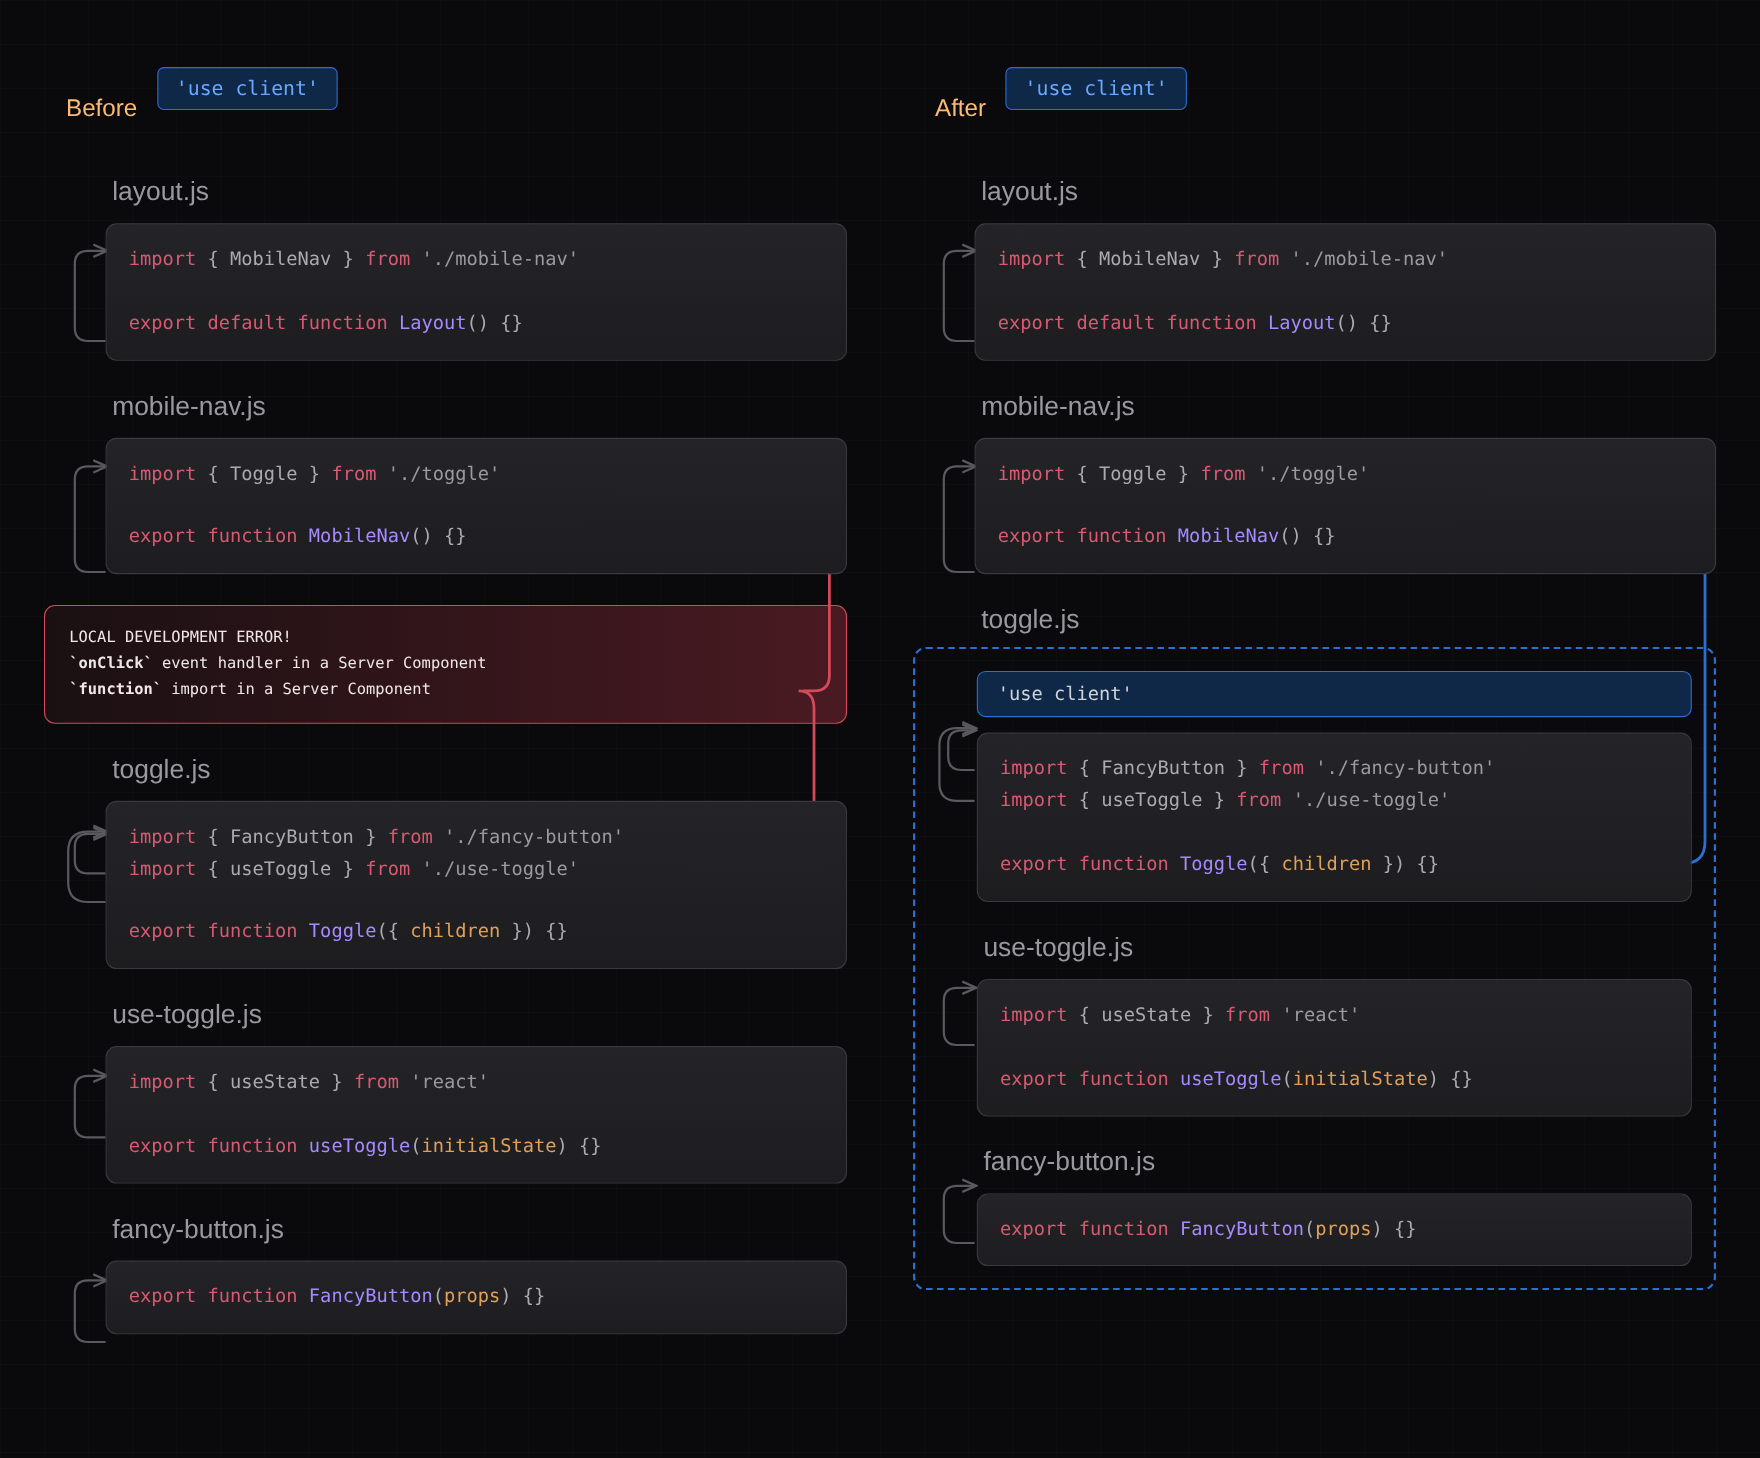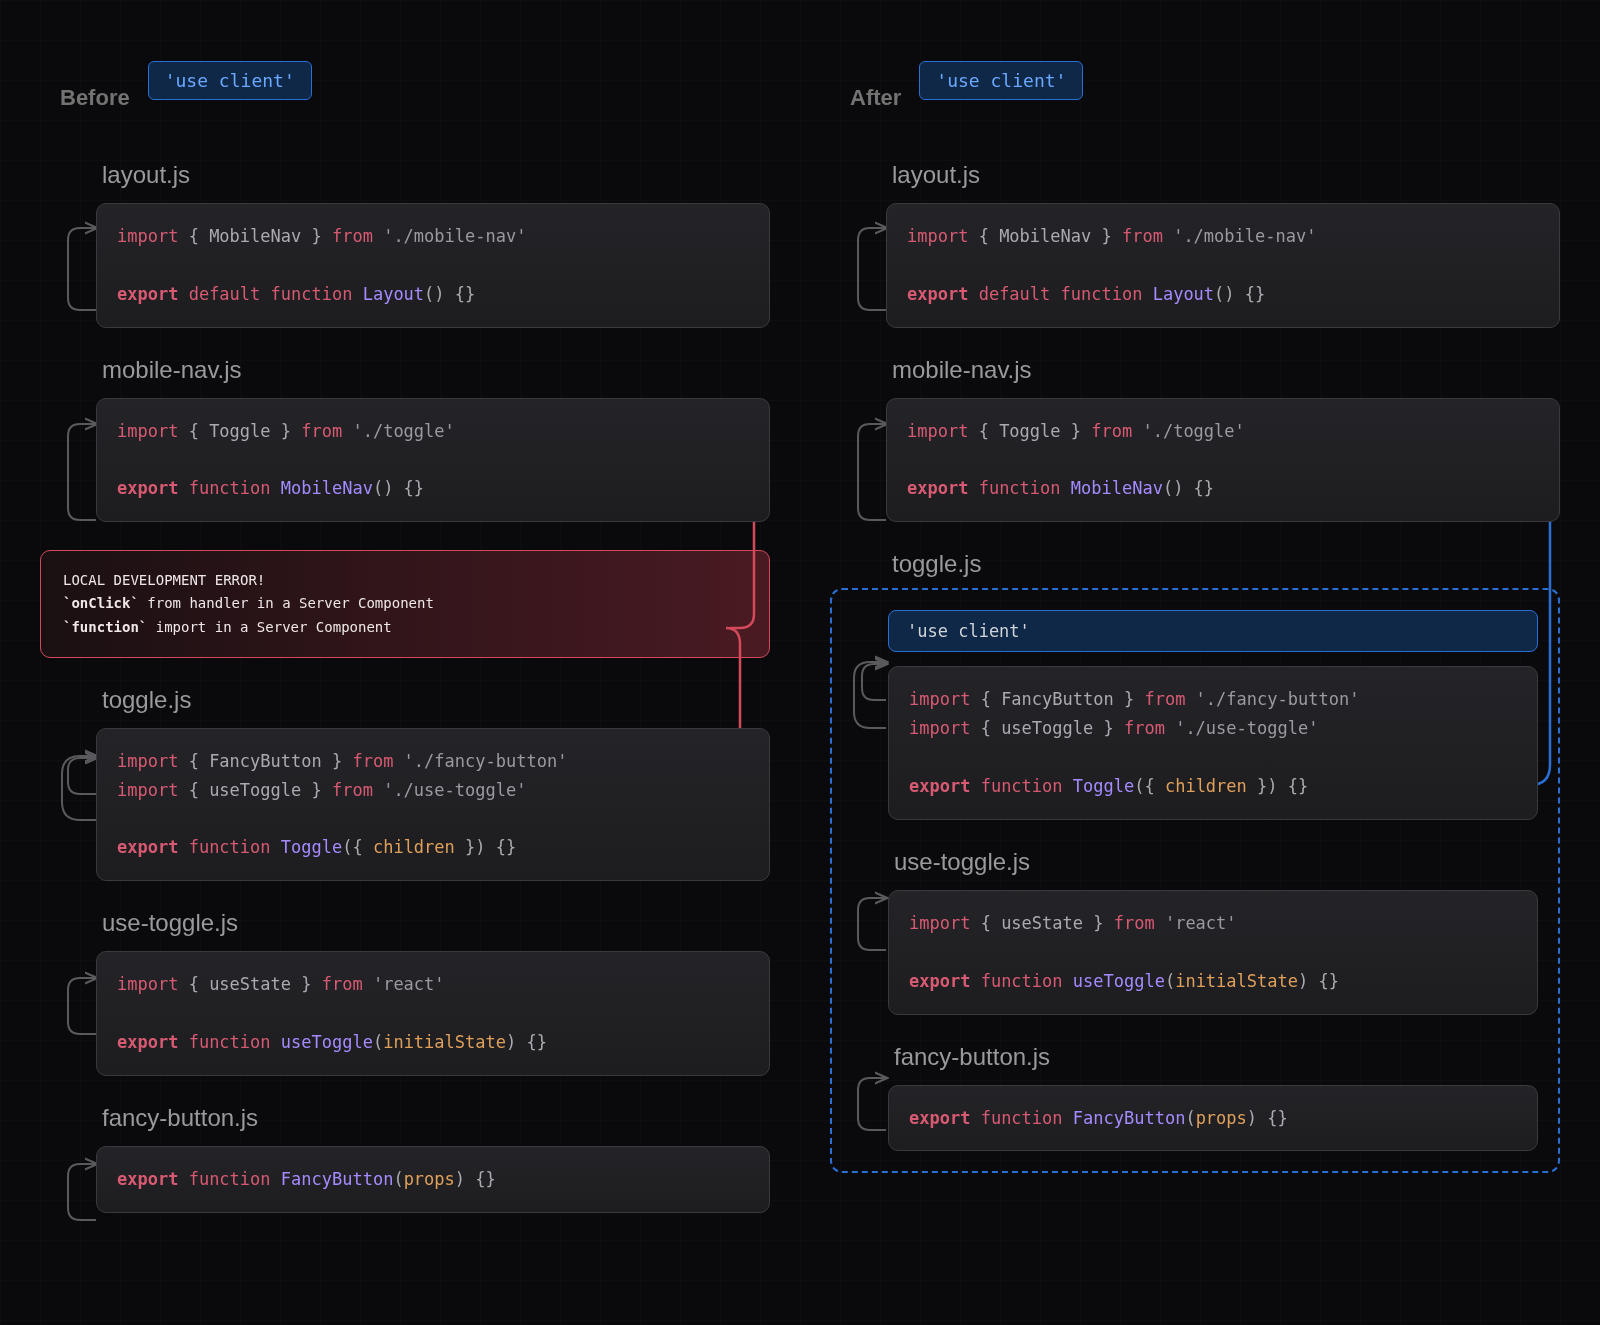--- a/index.html
+++ b/index.html
@@ -30,22 +30,22 @@
 .header {
   display: flex;
   align-items: center;
   gap: 18px;
   margin-bottom: 50px;
   padding-left: 20px;
 }
 .header-title {
   font-family: -apple-system, BlinkMacSystemFont, 'Segoe UI', sans-serif;
   font-size: 22px;
-  font-weight: 700;
-  color: #737373;
+  font-weight: 400;
+  color: #fdba74;
   margin-top: 35px;
 }
 .directive-badge {
   background: #0f2847;
   border: 1.5px solid #2a6fd4;
   color: #6ba8ff;
   padding: 8px 16px;
   border-radius: 6px;
   font-size: 18px;
   font-family: ui-monospace, 'SF Mono', Menlo, monospace;
@@ -77,21 +77,21 @@
   border: 1.5px solid #d44a5a;
   border-radius: 10px;
   padding: 18px 22px;
   margin: 28px 0 28px 0;
   font-size: 14px;
   line-height: 1.65;
   color: #f0e8e8;
 }
 .error-box .code-literal { font-weight: 700; }
 .kw-import { color: #d85a72; }
-.kw-export { color: #d85a72; font-weight: bold; }
+.kw-export { color: #d85a72; }
 .kw-from { color: #d85a72; }
 .kw-default { color: #d85a72; }
 .kw-function { color: #d85a72; }
 .brace { color: #aaaab0; }
 .string { color: #9a9aa0; }
 .fn-name { color: #a68aff; }
 .param { color: #e0a05a; }
 .punct { color: #aaaab0; }
 
 .client-boundary {
@@ -169,21 +169,21 @@
 
     <div class="file-section">
       <div class="file-label">mobile-nav.js</div>
       <div class="code-box"><span class="kw-import">import</span><span class="brace"> { Toggle } </span><span class="kw-from">from</span><span class="string"> './toggle'</span>
 
 <span class="kw-export">export</span><span class="kw-function"> function</span><span class="fn-name"> MobileNav</span><span class="punct">() {}</span></div>
     </div>
 
     <div class="error-box">
       <div>LOCAL DEVELOPMENT ERROR!</div>
-      <div><span class="code-literal">`onClick`</span><span> from handler in a Server Component</span></div>
+      <div><span class="code-literal">`onClick`</span><span> event handler in a Server Component</span></div>
       <div><span class="code-literal">`function`</span><span> import in a Server Component</span></div>
     </div>
 
     <div class="file-section">
       <div class="file-label">toggle.js</div>
       <div class="code-box"><span class="kw-import">import</span><span class="brace"> { FancyButton } </span><span class="kw-from">from</span><span class="string"> './fancy-button'</span>
 <span class="kw-import">import</span><span class="brace"> { useToggle } </span><span class="kw-from">from</span><span class="string"> './use-toggle'</span>
 
 <span class="kw-export">export</span><span class="kw-function"> function</span><span class="fn-name"> Toggle</span><span class="punct">({ </span><span class="param">children</span><span class="punct"> }) {}</span></div>
     </div>

